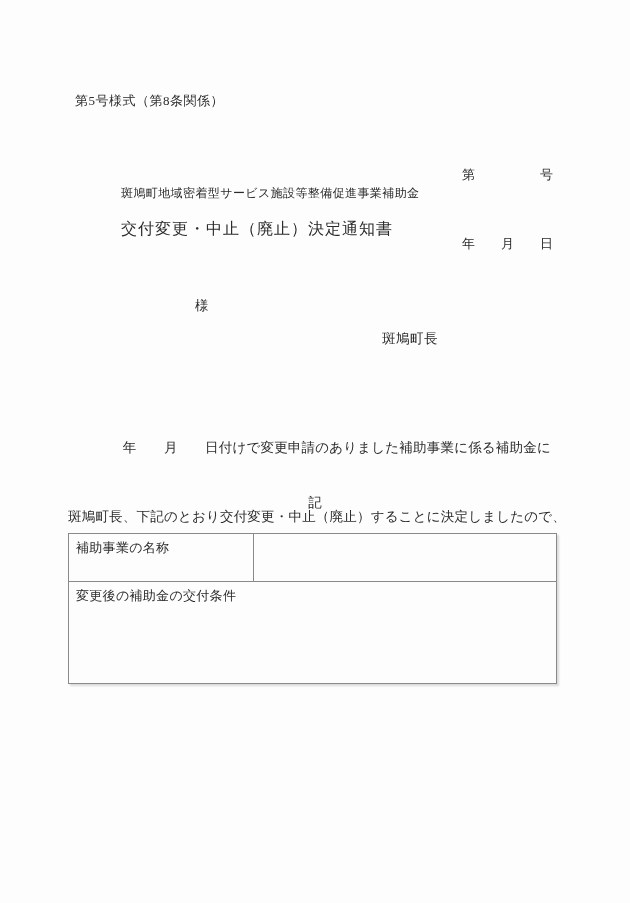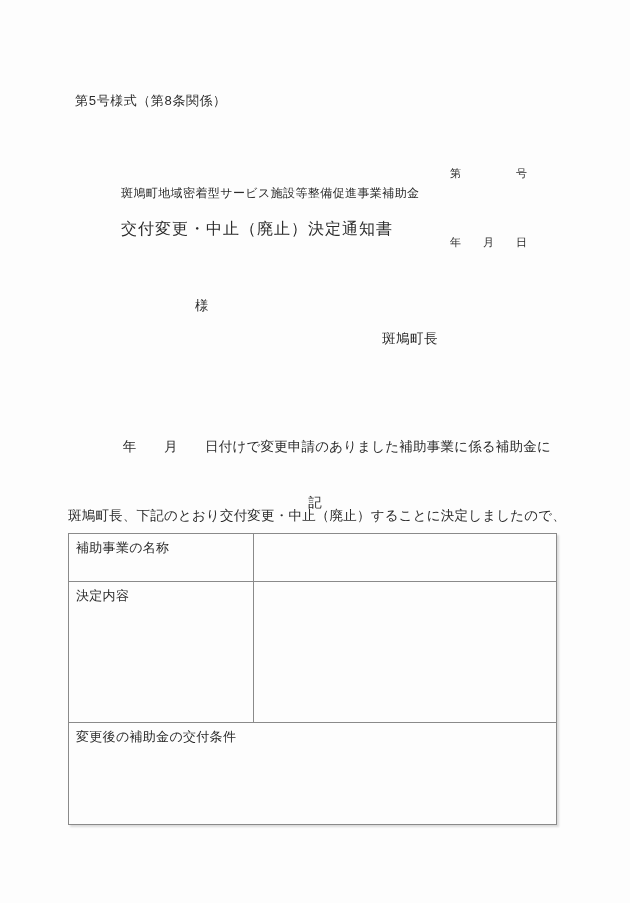--- a/index.html
+++ b/index.html
@@ -8,30 +8,30 @@
     font-family: "Liberation Serif", "DejaVu Serif", serif;
   }
   .page {
     position: relative;
     width: 630px;
     height: 903px;
     background: #fdfdfd;
     color: #2b2b2b;
     overflow: hidden;
   }
-  .abs { position: absolute; white-space: pre; font-family: Liberation Mono, monospace; }
+  .abs { position: absolute; white-space: pre; }
 
   .form-number {
     top: 92px; left: 75px;
     font-size: 13px;
     letter-spacing: 0.5px;
   }
   .doc-number-block {
-    top: 117px; left: 450px;
-    font-size: 11px;
+    top: 117px; left: 462px;
+    font-size: 13px;
     line-height: 23px;
   }
   .title-1 {
     top: 185px; left: 121px;
     font-size: 12px;
     letter-spacing: 0.4px;
   }
   .title-2 {
     top: 219px; left: 121px;
     font-size: 16px;
@@ -111,23 +111,19 @@
   </div>
 
   <div class="abs record-marker">記</div>
 
   <table class="details">
     <tbody>
         <tr class="row-1">
       <td class="label-col">補助事業の名称</td>
       <td></td>
     </tr>
-    <tr class="row-2">
-      <td class="label-col">決定内容</td>
-      <td></td>
-    </tr>
     <tr class="row-3">
       <td colspan="2">変更後の補助金の交付条件</td>
     </tr>
   </tbody>
     </table>
 
 </div>
 
 </body></html>

